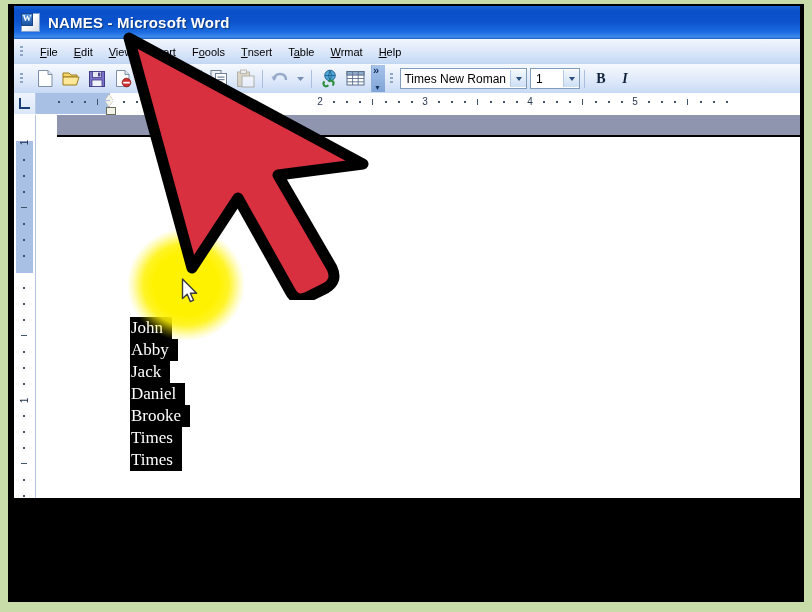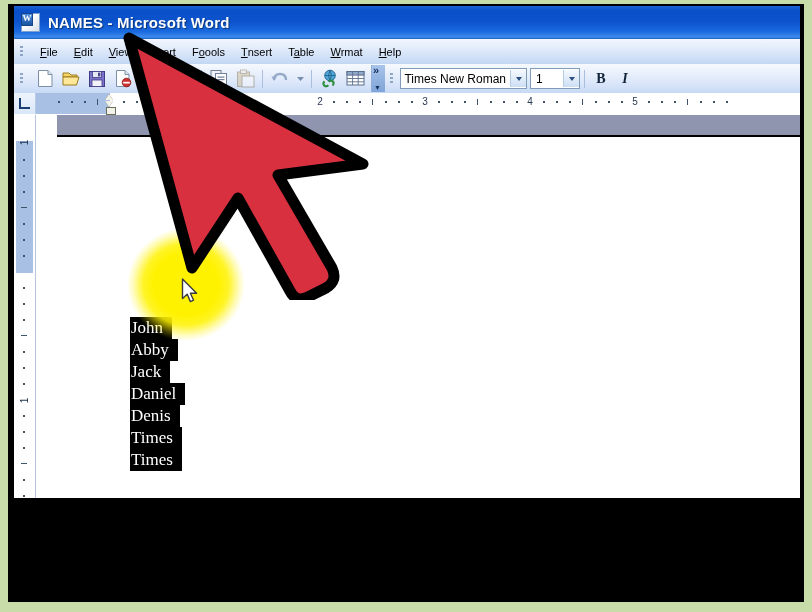--- a/index.html
+++ b/index.html
@@ -592,21 +592,21 @@
 
     <div id="docarea">
       <div id="page-top-band"></div>
       <div id="page">
 
         <div id="namelist">
           <span class="name-line">John</span>
           <span class="name-line">Abby</span>
           <span class="name-line">Jack</span>
           <span class="name-line">Daniel</span>
-          <span class="name-line">Denis</span>
+          <span class="name-line">Brooke</span>
           <span class="name-line">Times</span>
           <span class="name-line">Times</span>
         </div>
 
       </div>
     </div>
 
   </div>
 
   <div id="glow"></div>

